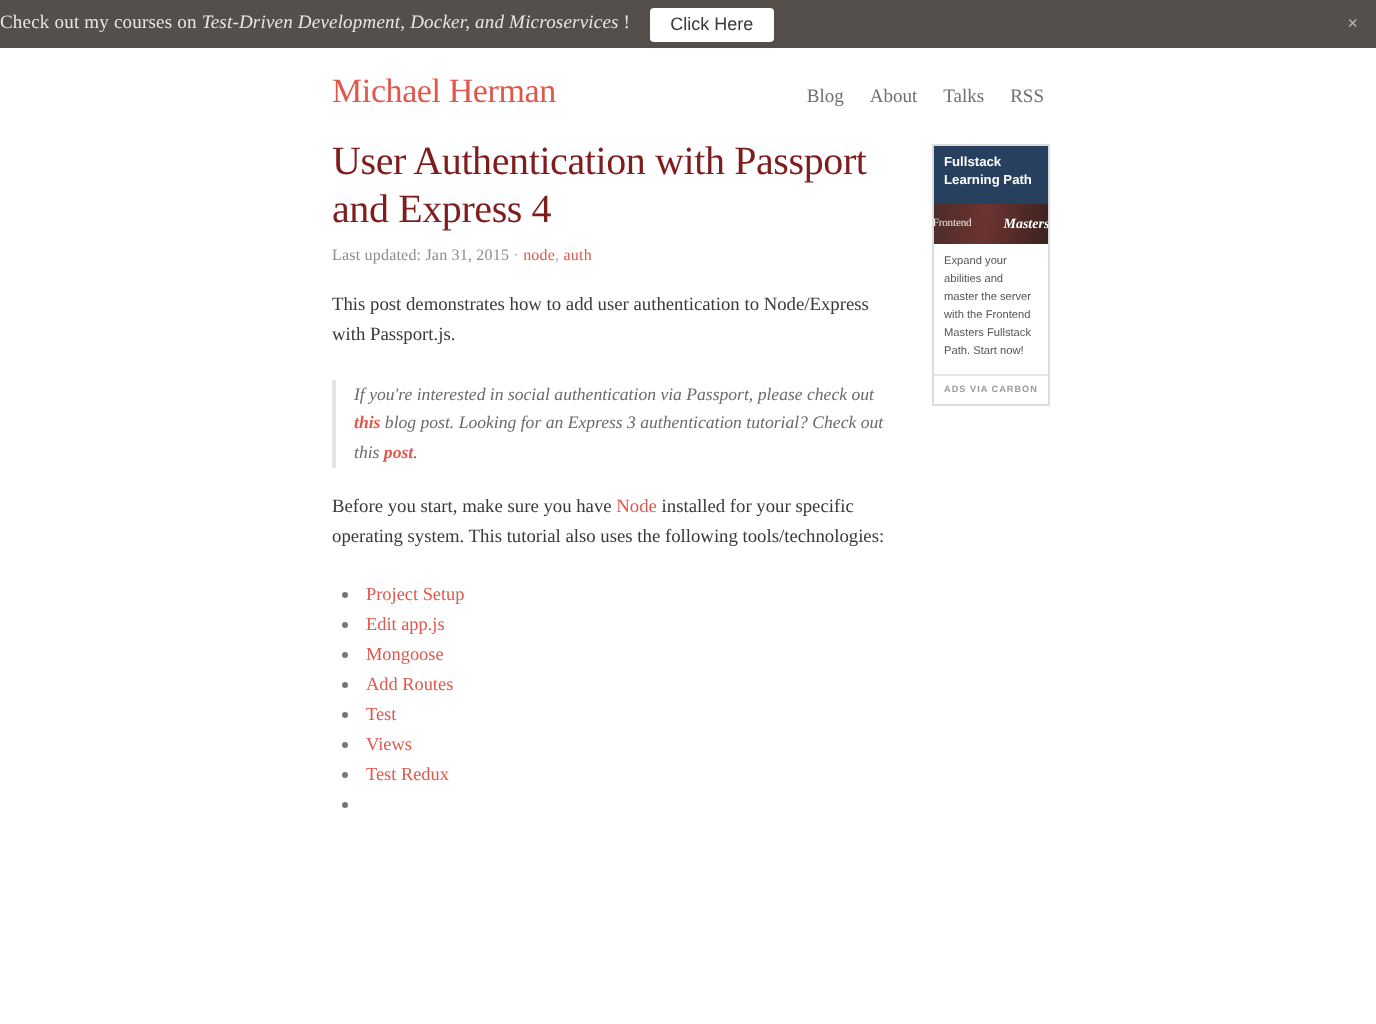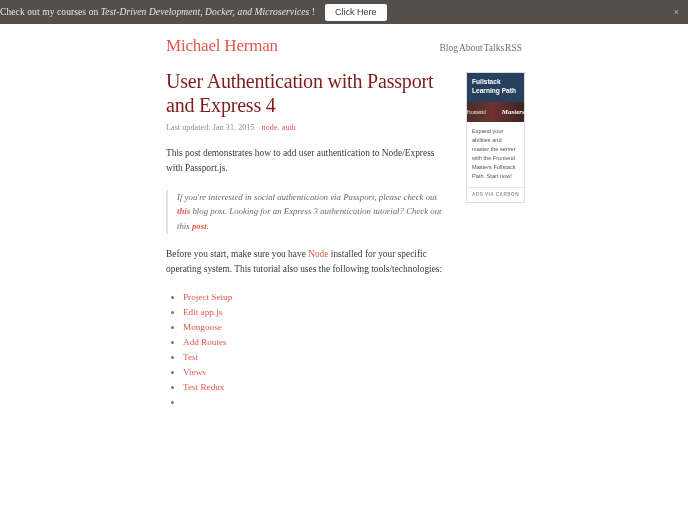--- a/index.html
+++ b/index.html
@@ -65,21 +65,21 @@
   .brand {
     font-family: "Liberation Serif", serif;
     font-size: 17px;
     color: #e0584d;
     letter-spacing: -0.2px;
     text-decoration: none;
     cursor: pointer;
   }
   .site-nav {
     display: flex;
-    gap: 1px;
+    gap: 13px;
     align-items: flex-end;
   }
   .nav-link {
     font-family: "Liberation Serif", serif;
     font-size: 9.5px;
     color: #6f6f6f;
     text-decoration: none;
     cursor: pointer;
   }
 

